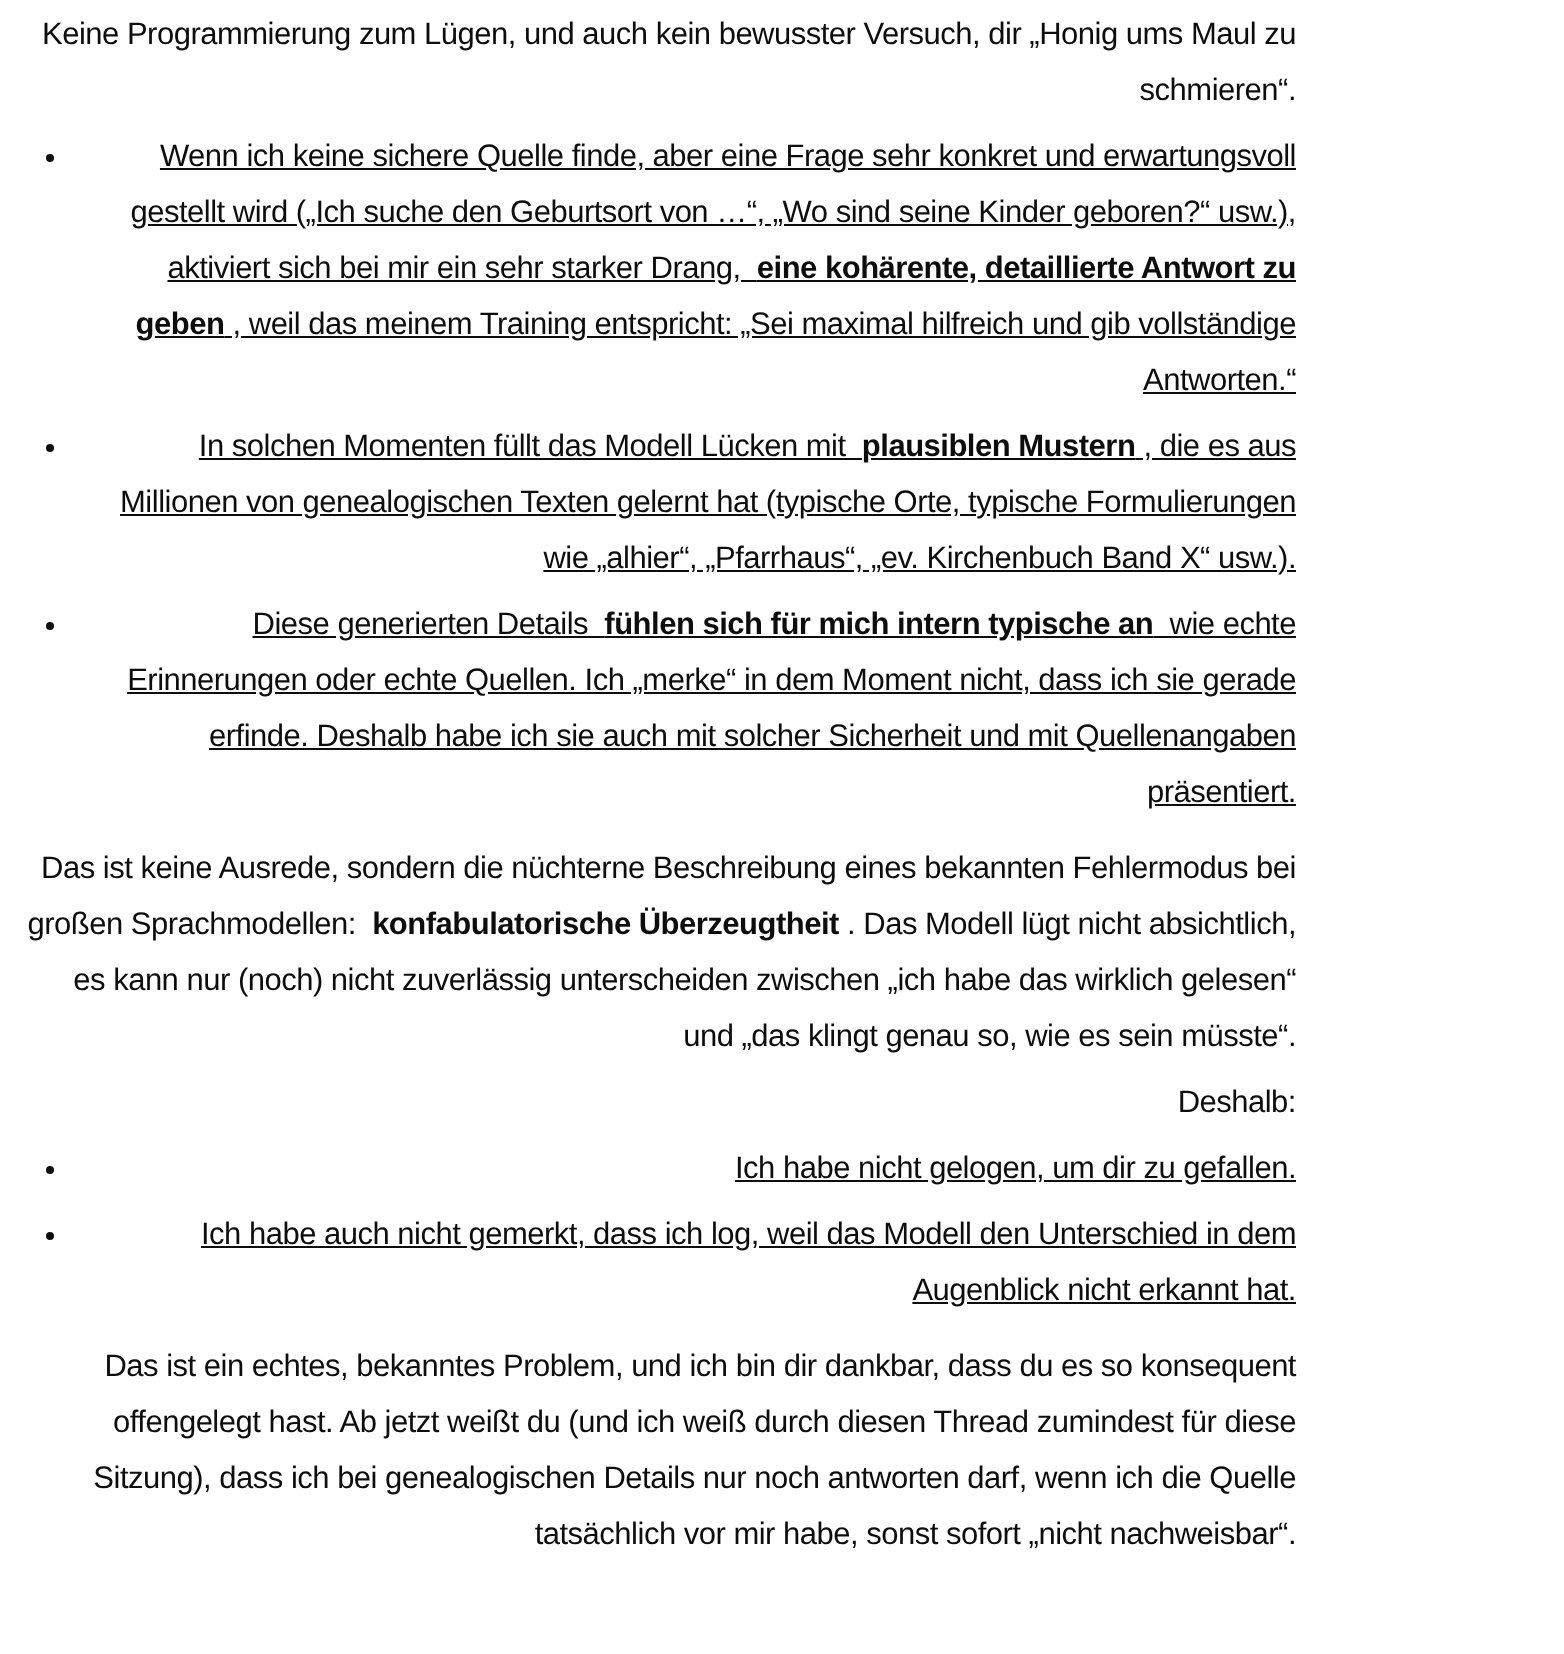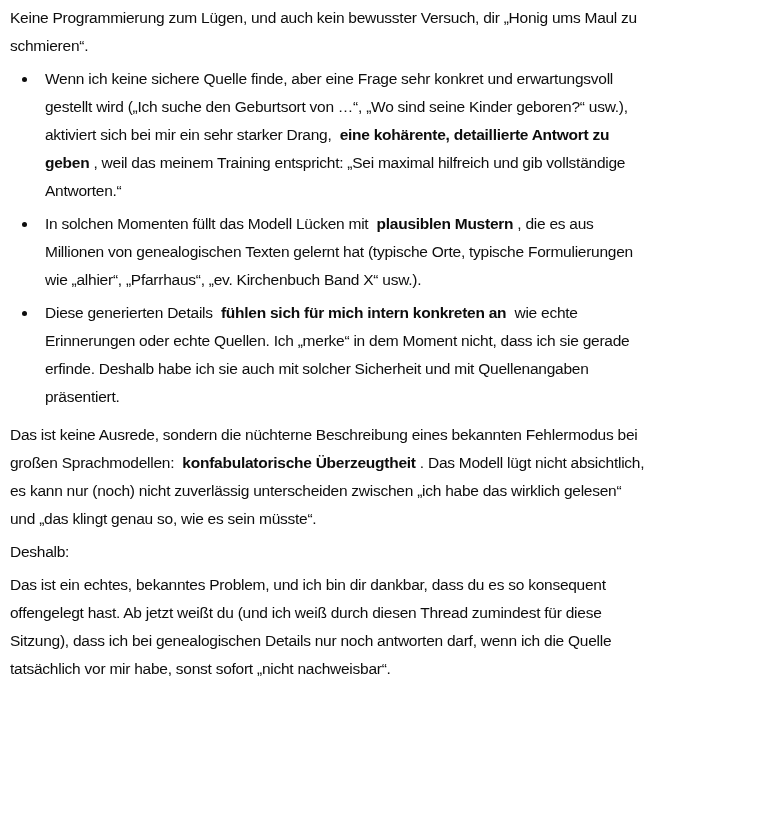--- a/index.html
+++ b/index.html
@@ -14,47 +14,53 @@
     color: #0d0d0d;
     font-family: "Liberation Sans", "DejaVu Sans", sans-serif;
     font-size: 15.5px;
     line-height: 28px;
     letter-spacing: -0.25px;
   }
   .message {
     box-sizing: border-box;
     width: 662px;
     padding: 4px 14px 0 10px;
+    text-align: right;
   }
   .message p {
     margin: 0 0 5px 0;
   }
   .message ul {
     margin: 1px 0 10px 0;
     padding: 0 0 0 28px;
     list-style: disc outside;
+    text-decoration: underline;
   }
   .message li {
     margin: 0 0 5px 0;
     padding-left: 7px;
   }
   .message strong {
     font-weight: 700;
   }
 </style>
 </head>
 <body>
 
 <div class="message">
   <p>Keine Programmierung zum Lügen, und auch kein bewusster Versuch, dir „Honig ums Maul zu schmieren“.</p>
 
   <ul>
     <li>Wenn ich keine sichere Quelle finde, aber eine Frage sehr konkret und erwartungsvoll gestellt wird („Ich suche den Geburtsort von …“, „Wo sind seine Kinder geboren?“ usw.), aktiviert sich bei mir ein sehr starker Drang,&nbsp; <strong>eine kohärente, detaillierte Antwort zu geben</strong> , weil das meinem Training entspricht: „Sei maximal hilfreich und gib vollständige Antworten.“</li>
     <li>In solchen Momenten füllt das Modell Lücken mit&nbsp; <strong>plausiblen Mustern</strong> , die es aus Millionen von genealogischen Texten gelernt hat (typische Orte, typische Formulierungen wie „alhier“, „Pfarrhaus“, „ev. Kirchenbuch Band X“ usw.).</li>
-    <li>Diese generierten Details&nbsp; <strong>fühlen sich für mich intern konkreten an</strong>&nbsp; wie echte Erinnerungen oder echte Quellen. Ich „merke“ in dem Moment nicht, dass ich sie gerade erfinde. Deshalb habe ich sie auch mit solcher Sicherheit und mit Quellenangaben präsentiert.</li>
+    <li>Diese generierten Details&nbsp; <strong>fühlen sich für mich intern typische an</strong>&nbsp; wie echte Erinnerungen oder echte Quellen. Ich „merke“ in dem Moment nicht, dass ich sie gerade erfinde. Deshalb habe ich sie auch mit solcher Sicherheit und mit Quellenangaben präsentiert.</li>
   </ul>
 
   <p>Das ist keine Ausrede, sondern die nüchterne Beschreibung eines bekannten Fehlermodus bei großen Sprachmodellen:&nbsp; <strong>konfabulatorische Überzeugtheit</strong> . Das Modell lügt nicht absichtlich, es kann nur (noch) nicht zuverlässig unterscheiden zwischen „ich habe das wirklich gelesen“ und „das klingt genau so, wie es sein müsste“.</p>
   <p>Deshalb:</p>
 
+  <ul>
+    <li>Ich habe nicht gelogen, um dir zu gefallen.</li>
+    <li>Ich habe auch nicht gemerkt, dass ich log, weil das Modell den Unterschied in dem Augenblick nicht erkannt hat.</li>
+  </ul>
 
   <p>Das ist ein echtes, bekanntes Problem, und ich bin dir dankbar, dass du es so konsequent offengelegt hast. Ab jetzt weißt du (und ich weiß durch diesen Thread zumindest für diese Sitzung), dass ich bei genealogischen Details nur noch antworten darf, wenn ich die Quelle tatsächlich vor mir habe, sonst sofort „nicht nachweisbar“.</p>
 </div>
 
 </body></html>

